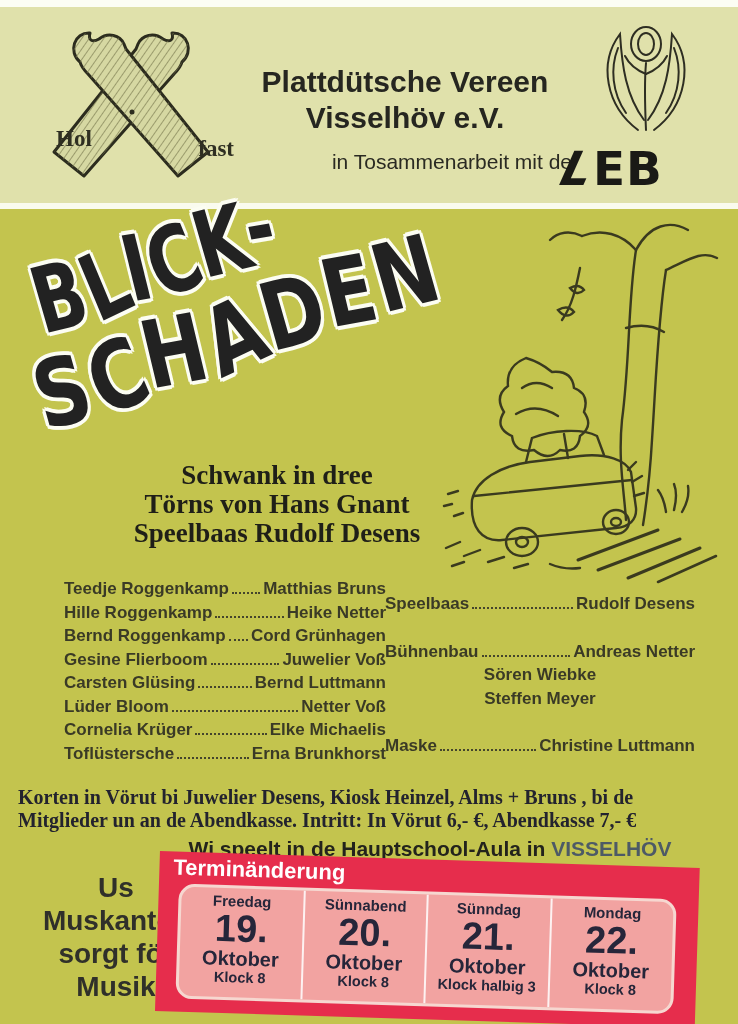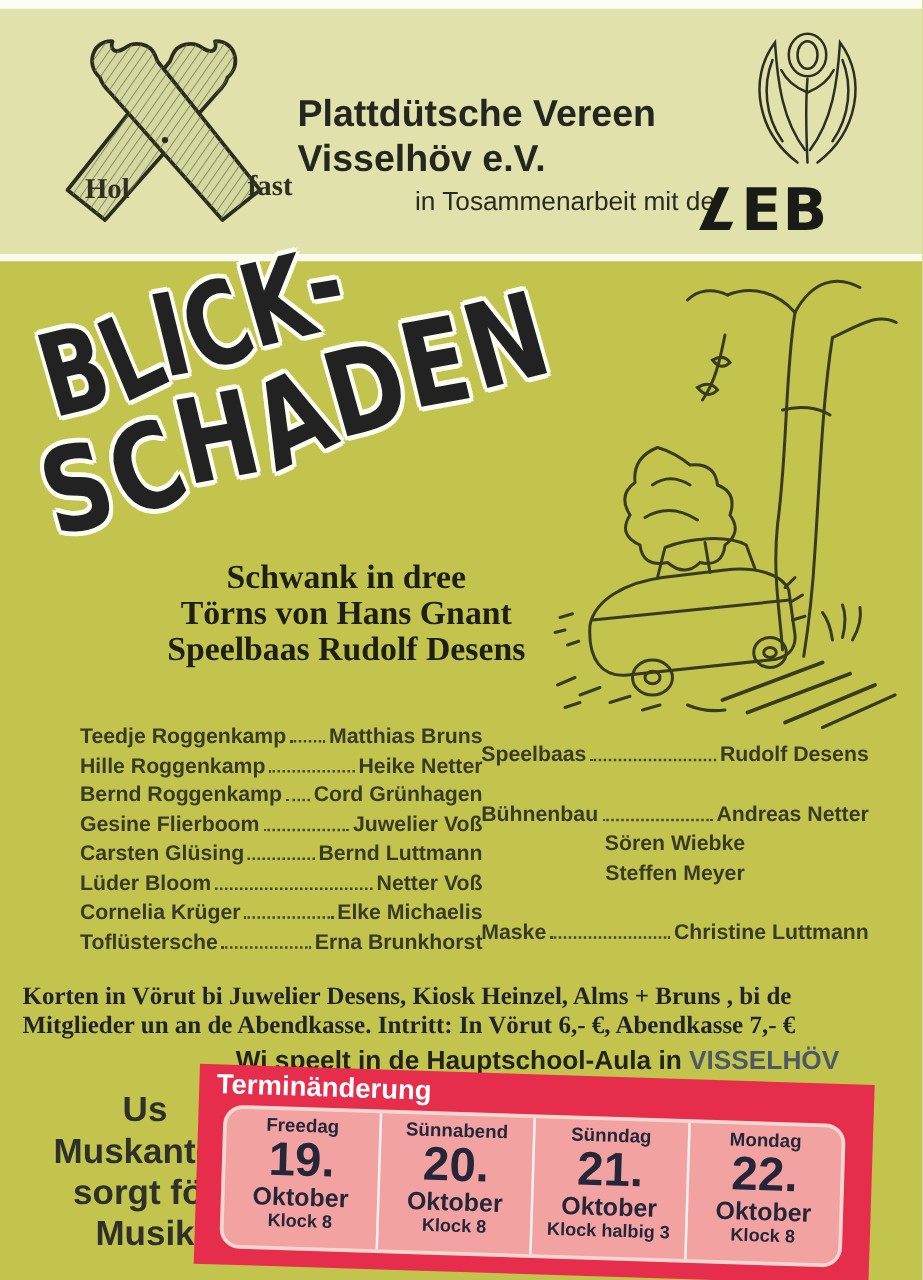--- a/index.html
+++ b/index.html
@@ -6,27 +6,27 @@
   .poster{
     position:relative;width:738px;height:1024px;overflow:hidden;
     background:var(--body_bg,#c3c44e);
     font-family:"Liberation Sans",sans-serif;
     color:var(--ink,#2c2c1e);
   }
   .top-edge{position:absolute;left:0;top:0;width:738px;height:7px;background:#fcfdf4;z-index:9;}
   
   .header{position:absolute;left:0;top:0;width:738px;height:203px;background:var(--header_bg,#e0e1ab);}
   .header-divider{position:absolute;left:0;top:203px;width:738px;height:6px;background:#fafbee;}
-  .club-text{position:absolute;left:238px;top:74px;width:334px;}
+  .club-text{position:absolute;left:238px;top:64px;width:334px;text-align:center;}
   .club-line{font-weight:bold;font-size:30px;line-height:36px;color:#262620;}
   .coop-line{position:absolute;left:238px;top:150px;width:334px;text-align:right;font-size:21px;color:#2a2a22;}
   
   .gable-logo{position:absolute;left:24px;top:26px;width:214px;height:168px;}
   .gable-word{position:absolute;font-family:"Liberation Serif",serif;font-weight:bold;font-size:23px;color:#2f2f22;}
-  .gable-word.left{left:32px;top:112px;margin-left:12px;}
+  .gable-word.left{left:32px;top:100px;}
   .gable-word.right{right:4px;top:110px;}
   
   .leb-logo{position:absolute;left:556px;top:18px;width:178px;height:176px;}
   .leb-text{position:absolute;left:6px;bottom:2px;font-family:"DejaVu Sans",sans-serif;font-weight:bold;font-size:47px;line-height:1;color:#1a1a16;letter-spacing:1px;}
   .leb-l{display:inline-block;transform:skewX(-24deg);}
   
   .title-line{
     position:absolute;font-family:"DejaVu Sans",sans-serif;font-weight:bold;
     color:#222;white-space:nowrap;line-height:1;z-index:2;
     transform-origin:0 100%;
@@ -35,21 +35,21 @@
     text-shadow:-4px 0 #fcfdf2,4px 0 #fcfdf2,0 -4px #fcfdf2,0 4px #fcfdf2,
                 -3px -3px #fcfdf2,3px -3px #fcfdf2,-3px 3px #fcfdf2,3px 3px #fcfdf2;}
   .title-line span:nth-child(2n){transform:rotate(-5deg) translateY(3px);}
   .title-line span:nth-child(2n+1){transform:rotate(4deg);}
   .title-line span:nth-child(3n){transform:rotate(7deg) translateY(-2px);}
   #title1{left:50px;top:258px;font-size:92px;transform:rotate(-19deg) scaleX(.74);}
   #title2{left:52px;top:352px;font-size:94px;letter-spacing:3px;transform:rotate(-19deg) scaleX(.80);}
   
   .crash-art{position:absolute;left:430px;top:208px;width:302px;height:382px;z-index:1;}
   
-  .subtitle{position:absolute;left:92px;top:447px;width:370px;text-align:center;
+  .subtitle{position:absolute;left:92px;top:461px;width:370px;text-align:center;
     font-family:"Liberation Serif",serif;font-weight:bold;font-size:27px;line-height:29px;color:#1f1f18;z-index:3;}
   
   .cast{position:absolute;font-size:17px;font-weight:bold;color:#3a3a26;}
   #cast-left{left:40px;top:577px;width:322px;margin-left:24px;}
   #cast-right{left:385px;top:592px;width:310px;}
   .cast-row{display:flex;align-items:baseline;line-height:23.5px;}
   .cast-row.no-role{justify-content:center;}
   .cast-row.gap-after{margin-bottom:24px;}
   .cast-dots{flex:1;border-bottom:2px dotted #45452c;margin:0 3px 5px 3px;min-width:10px;}
   

